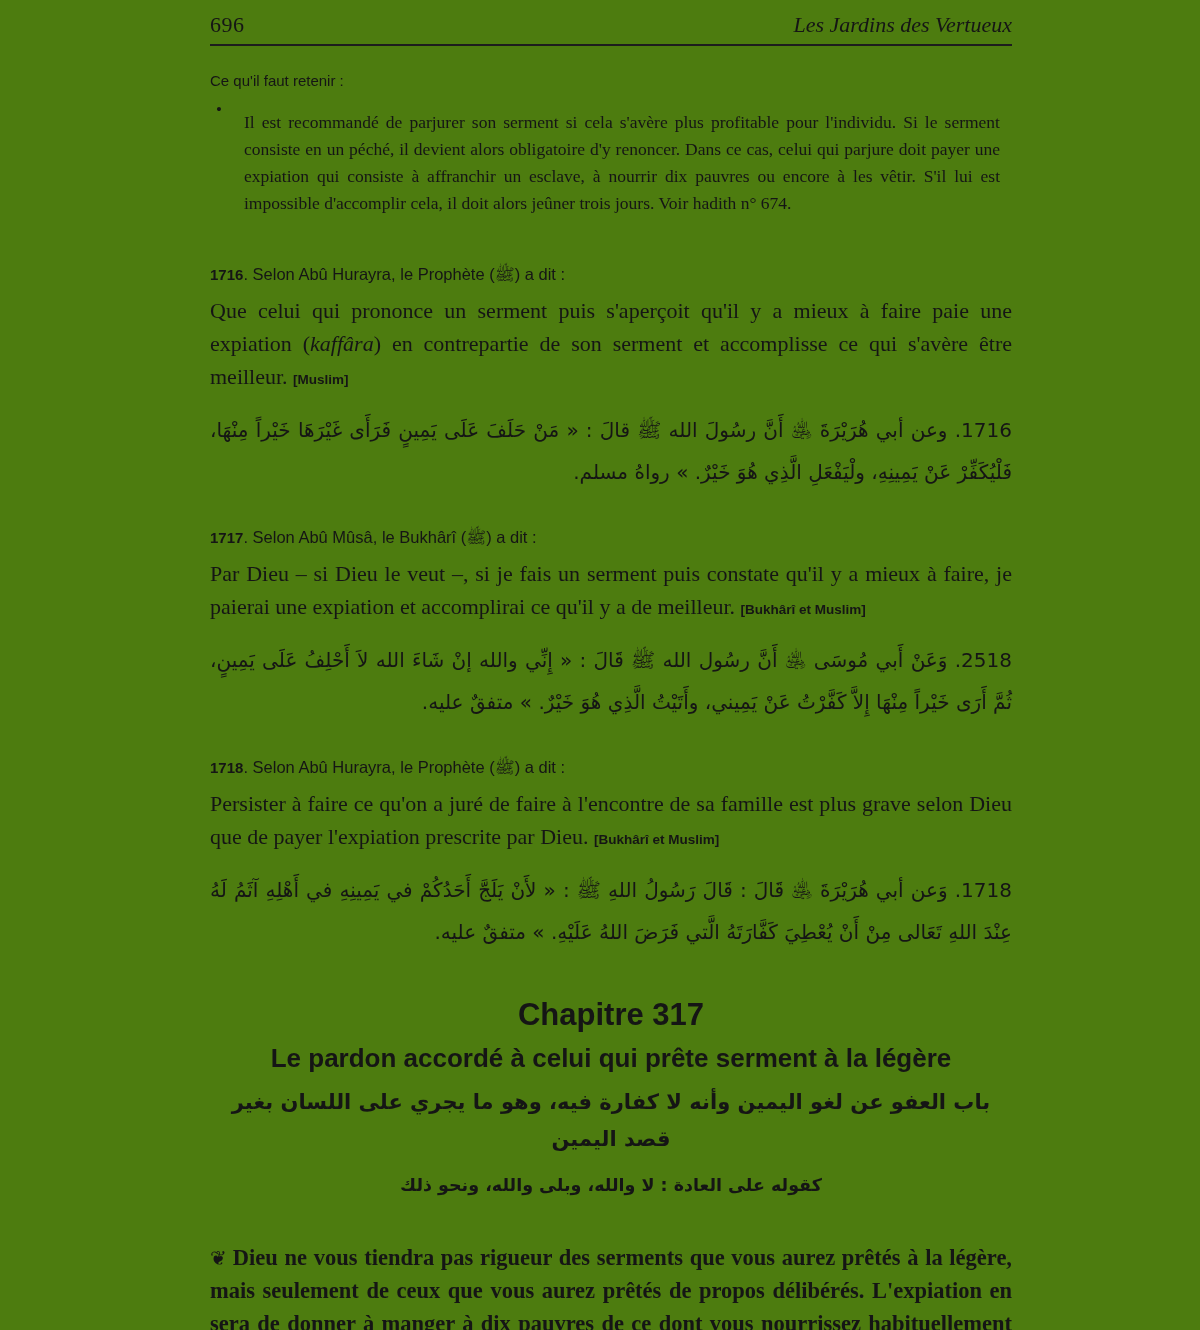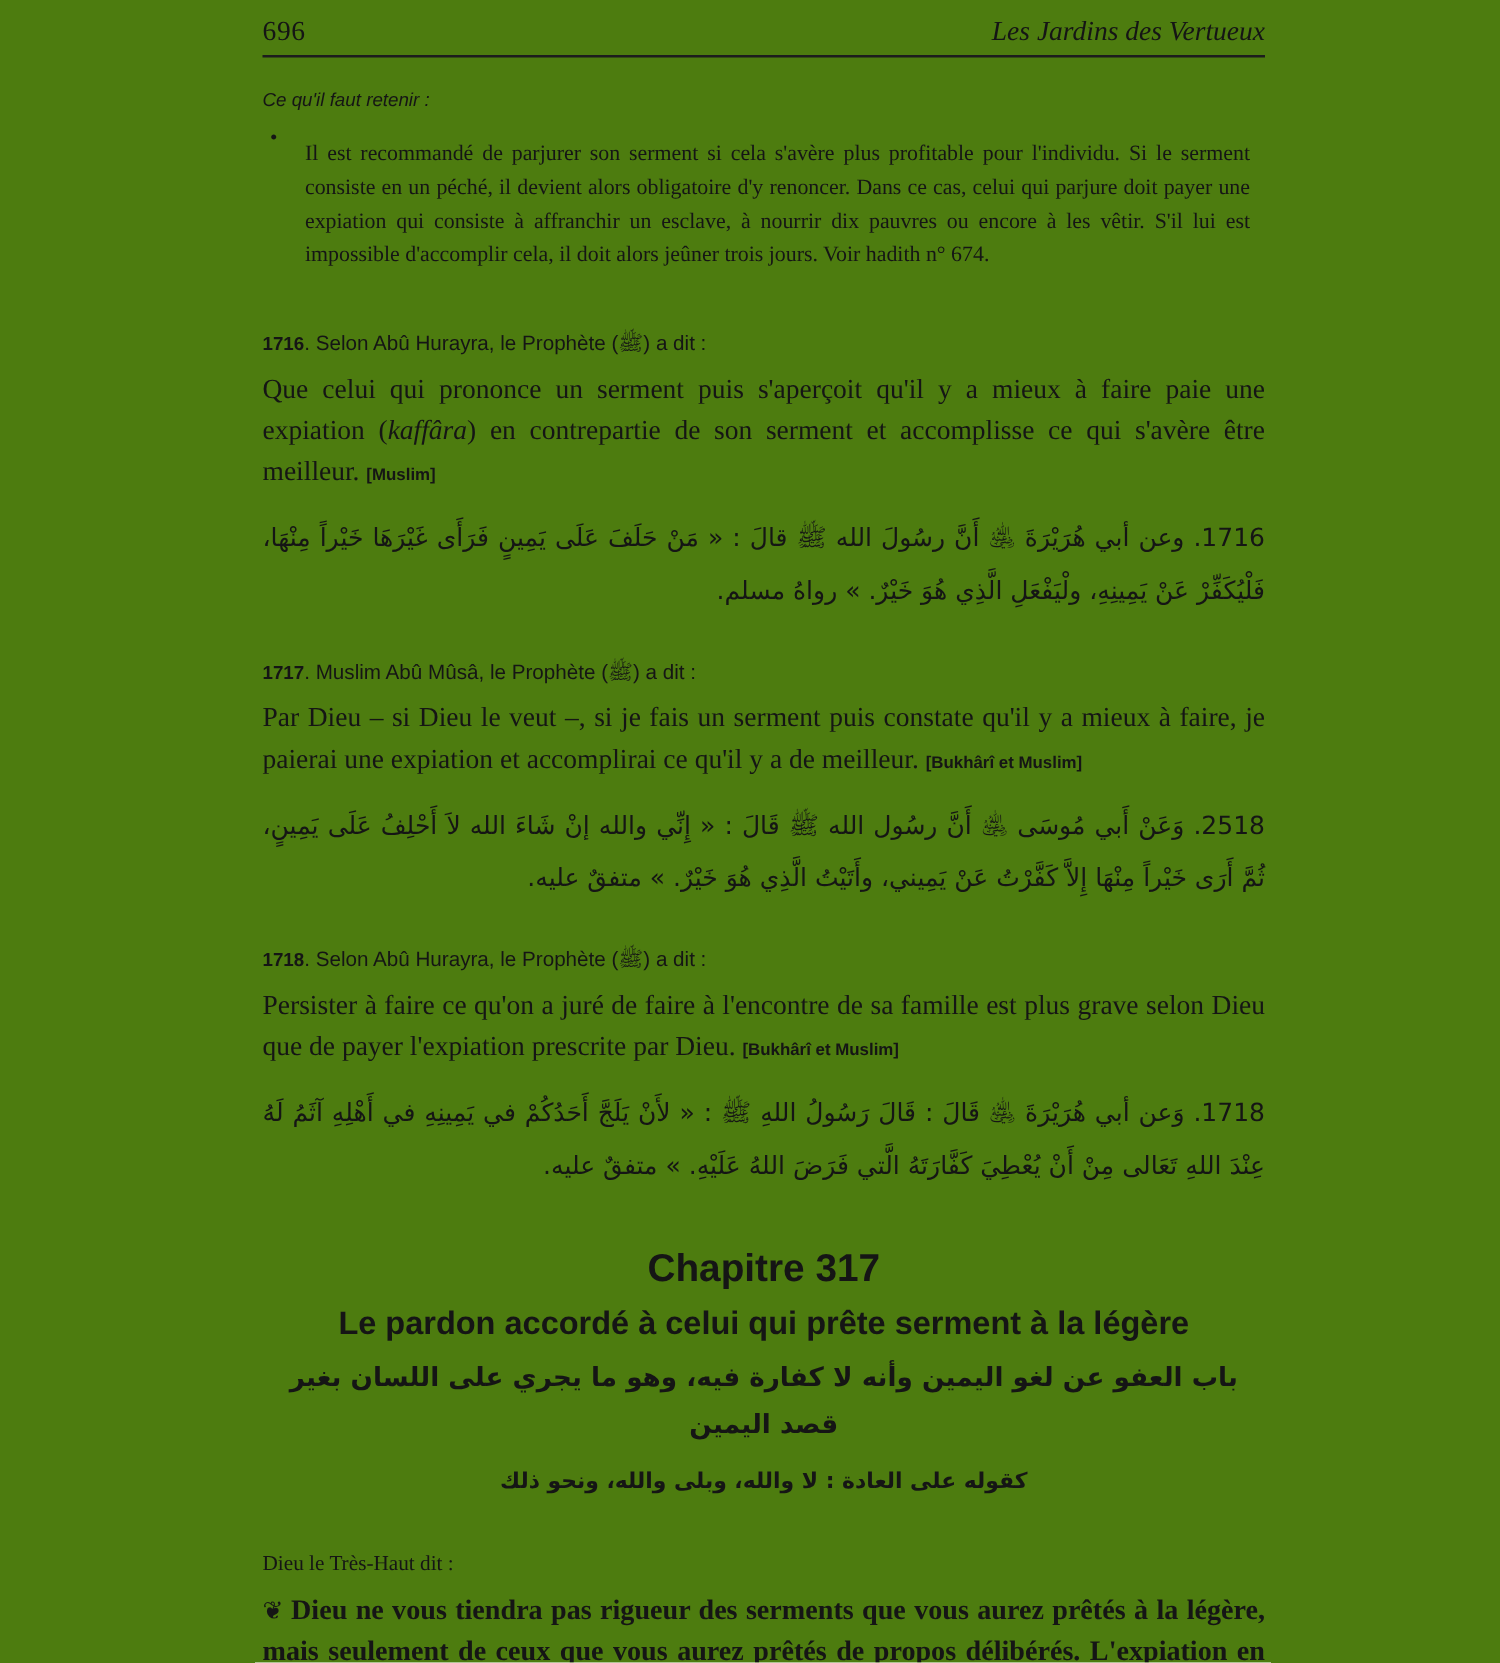--- a/index.html
+++ b/index.html
@@ -29,21 +29,20 @@
   }
   .page-number { font-size: 22px; letter-spacing: 0.5px; }
   .book-title  { font-size: 22px; font-style: italic; }
 
   
   .retenir { margin-top: 26px; }
   .retenir-title {
     font-family: "Liberation Sans", sans-serif;
     font-size: 15px;
     margin: 0 0 8px 0;
-    font-style: italic;
   }
   .bullet-row { display: flex; gap: 10px; }
   .bullet-glyph { font-size: 17px; line-height: 1.55; flex: 0 0 auto; padding-left: 6px; }
   .bullet-text {
     margin: 12px;
     font-size: 17.5px;
     line-height: 1.55;
     text-align: justify;
   }
 
@@ -141,37 +140,36 @@
       </div>
     </div>
 
     <div class="hadith">
       <p class="hadith-head"><span class="hadith-num">1716</span><span>. Selon Abû Hurayra, le Prophète (ﷺ) a dit :</span></p>
       <p class="hadith-body"><span>Que celui qui prononce un serment puis s'aperçoit qu'il y a mieux à faire paie une expiation (</span><span class="hadith-term">kaffâra</span><span>) en contrepartie de son serment et accomplisse ce qui s'avère être meilleur. </span><span class="source-tag">[Muslim]</span></p>
       <p class="arabic-par">1716. وعن أبي هُرَيْرَةَ ﵁ أَنَّ رسُولَ الله ﷺ قالَ : « مَنْ حَلَفَ عَلَى يَمِينٍ فَرَأَى غَيْرَهَا خَيْراً مِنْهَا، فَلْيُكَفِّرْ عَنْ يَمِينِهِ، ولْيَفْعَلِ الَّذِي هُوَ خَيْرٌ. » رواهُ مسلم.</p>
     </div>
 
     <div class="hadith">
-      <p class="hadith-head"><span class="hadith-num">1717</span><span>. Muslim Abû Mûsâ, le Prophète (ﷺ) a dit :</span></p>
+      <p class="hadith-head"><span class="hadith-num">1717</span><span>. Selon Abû Mûsâ, le Bukhârî (ﷺ) a dit :</span></p>
       <p class="hadith-body"><span>Par Dieu – si Dieu le veut –, si je fais un serment puis constate qu'il y a mieux à faire, je paierai une expiation et accomplirai ce qu'il y a de meilleur. </span><span class="hadith-term"></span><span></span><span class="source-tag">[Bukhârî et Muslim]</span></p>
       <p class="arabic-par">2518. وَعَنْ أَبي مُوسَى ﵁ أَنَّ رسُول الله ﷺ قَالَ : « إِنِّي والله إنْ شَاءَ الله لاَ أَحْلِفُ عَلَى يَمِينٍ، ثُمَّ أَرَى خَيْراً مِنْهَا إِلاَّ كَفَّرْتُ عَنْ يَمِيني، وأَتَيْتُ الَّذِي هُوَ خَيْرٌ. » متفقٌ عليه.</p>
     </div>
 
     <div class="hadith">
       <p class="hadith-head"><span class="hadith-num">1718</span><span>. Selon Abû Hurayra, le Prophète (ﷺ) a dit :</span></p>
       <p class="hadith-body"><span>Persister à faire ce qu'on a juré de faire à l'encontre de sa famille est plus grave selon Dieu que de payer l'expiation prescrite par Dieu. </span><span class="hadith-term"></span><span></span><span class="source-tag">[Bukhârî et Muslim]</span></p>
       <p class="arabic-par">1718. وَعن أبي هُرَيْرَةَ ﵁ قَالَ : قَالَ رَسُولُ اللهِ ﷺ : « لأَنْ يَلَجَّ أَحَدُكُمْ في يَمِينِهِ في أَهْلِهِ آثَمُ لَهُ عِنْدَ اللهِ تَعَالى مِنْ أَنْ يُعْطِيَ كَفَّارَتَهُ الَّتي فَرَضَ اللهُ عَلَيْهِ. » متفقٌ عليه.</p>
     </div>
 
     <div class="chapter">
       <p class="chapter-label">Chapitre 317</p>
       <p class="chapter-title">Le pardon accordé à celui qui prête serment à la légère</p>
       <p class="chapter-arabic">باب العفو عن لغو اليمين وأنه لا كفارة فيه، وهو ما يجري على اللسان بغير قصد اليمين</p>
       <p class="chapter-arabic-sub">كقوله على العادة : لا والله، وبلى والله، ونحو ذلك</p>
     </div>
 
     <div class="quran">
-      <p class="quran-intro">Dieu le Très-Haut dit :</p>
       <p class="quran-quote"><span class="ornament">❦ </span><span>Dieu ne vous tiendra pas rigueur des serments que vous aurez prêtés à la légère, mais seulement de ceux que vous aurez prêtés de propos délibérés. L'expiation en sera de donner à manger à dix pauvres de ce dont vous nourrissez habituellement votre famille, ou de les vêtir, ou d'affranchir un esclave. Celui qui n'en aura pas les moyens accomplira un jeûne de trois jours. Telle sera l'expiation de vos serments non respectés. Soyez donc fidèles à vos serments ! </span></p>
     </div>
 
   </div>
 </div>
 
 </body></html>

